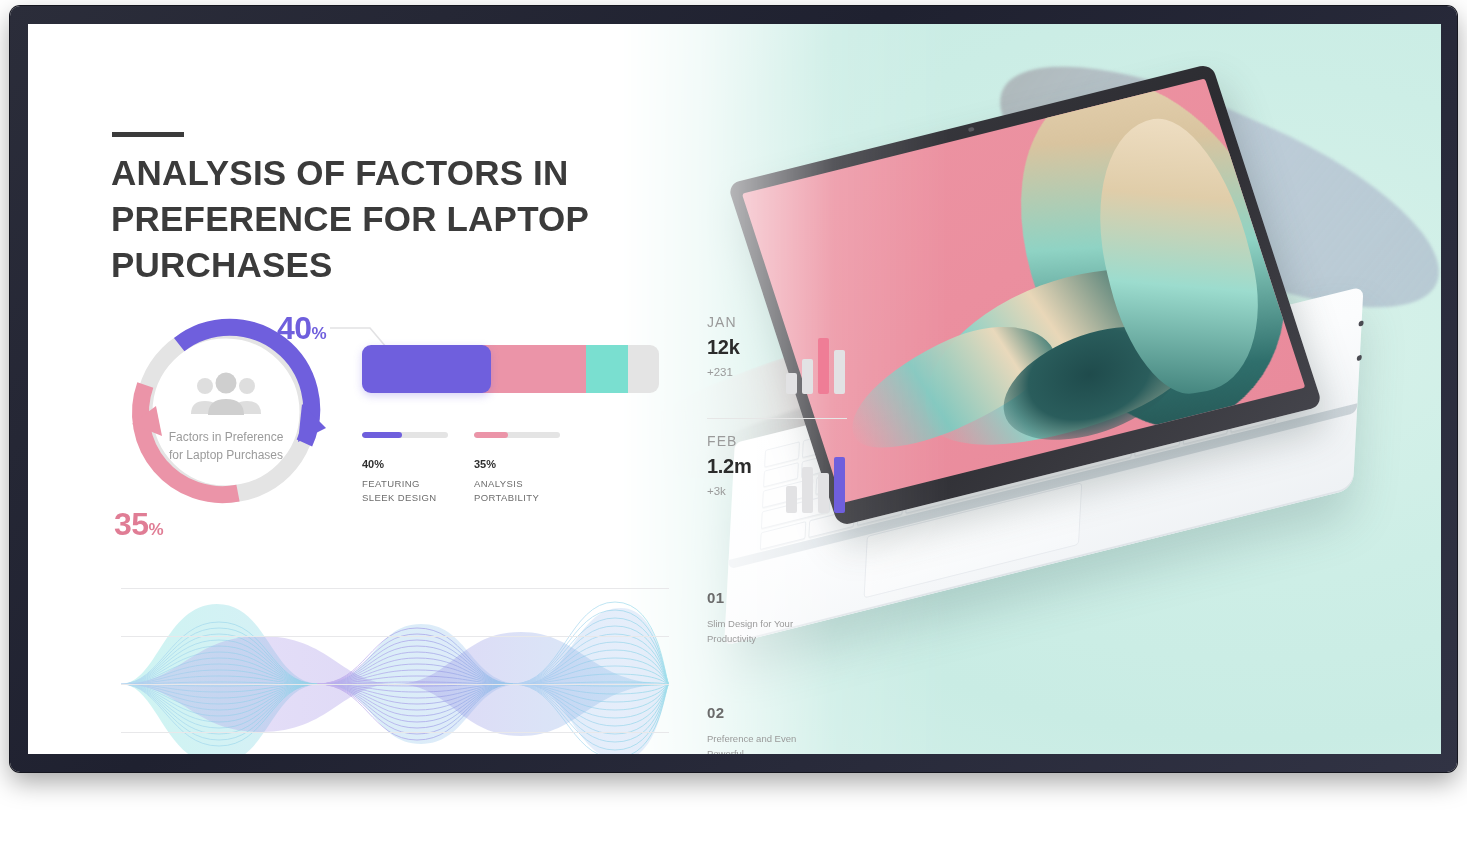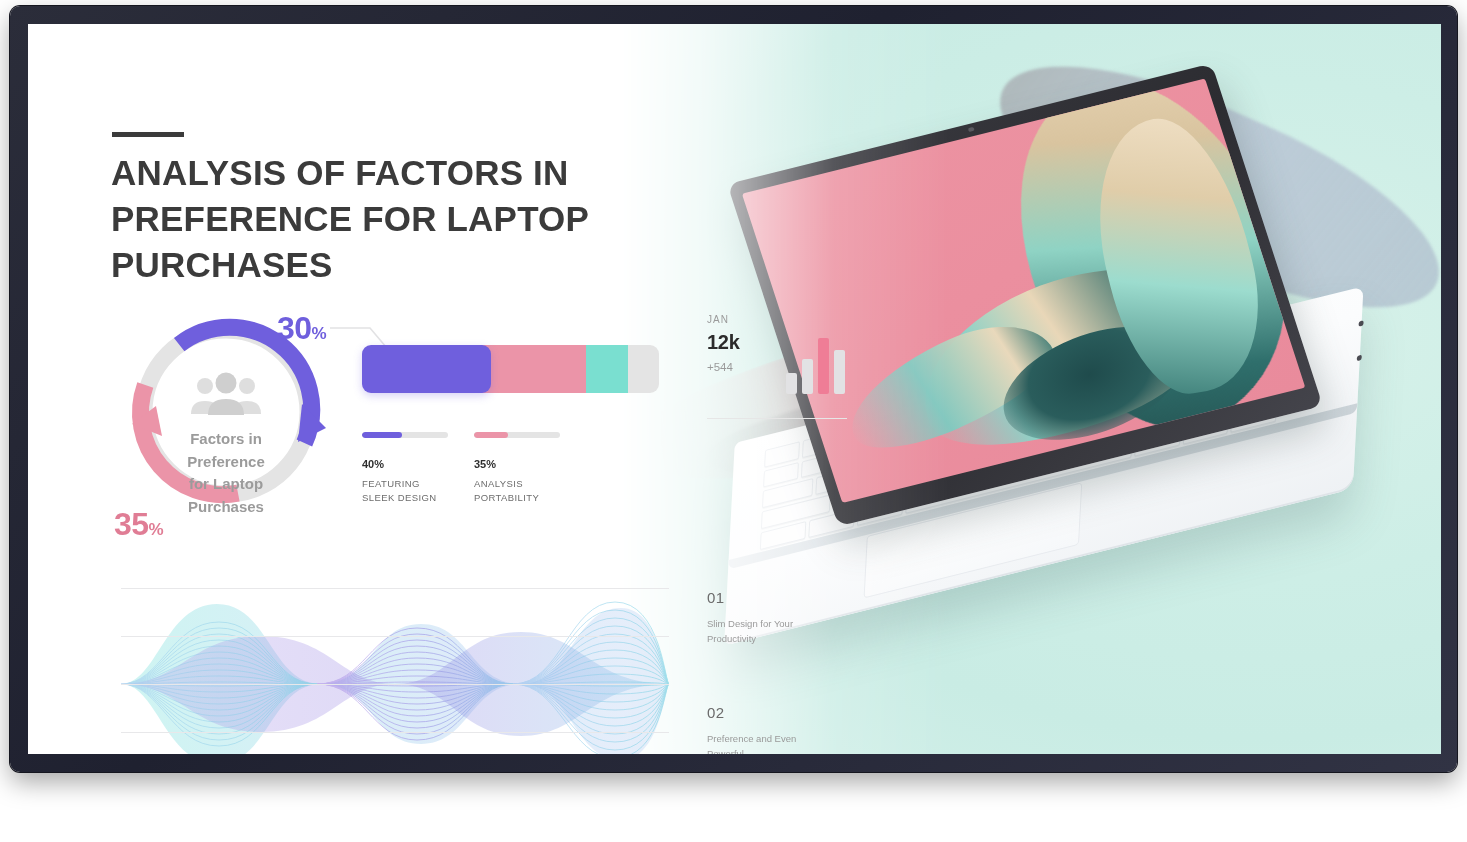--- a/index.html
+++ b/index.html
@@ -158,21 +158,21 @@
     position:absolute;left:83px;top:126px;width:700px;
     font-size:35px;line-height:1.32;font-weight:bold;color:#3b3b3b;
     letter-spacing:.2px;
   }
   #pageTitle .ln{display:block;}
 
   
   #donutBlock{position:absolute;left:98px;top:288px;width:200px;height:200px;}
   #donutCenterTxt{
     position:absolute;left:50%;top:58%;transform:translate(-50%,0);
-    width:130px;text-align:center;color:#9b9b9b;font-size:15px;line-height:1.5;font-weight:bold;
+    width:130px;text-align:center;color:#9b9b9b;font-size:12px;line-height:1.5;
   }
   #peopleIcon{position:absolute;left:50%;top:30%;transform:translateX(-50%);}
   #pct40{
     position:absolute;left:249px;top:286px;color:#6f5fdd;
     font-weight:bold;font-size:32px;letter-spacing:-.5px;
   }
   #pct40 .sm,#pct35 .sm{font-size:17px;}
   #pct35{
     position:absolute;left:86px;top:482px;color:#e07d95;
     font-weight:bold;font-size:32px;letter-spacing:-.5px;
@@ -196,30 +196,30 @@
   #legend{position:absolute;left:334px;top:408px;width:310px;display:flex;gap:26px;}
   .lgItem{width:86px;}
   .lgTrack{height:6px;border-radius:3px;background:#e4e4e4;overflow:hidden;}
   .lgFill{height:100%;border-radius:3px;}
   .lgPct{margin-top:20px;font-size:11px;font-weight:bold;color:#2f2f2f;}
   .lgLbl{margin-top:7px;font-size:9.5px;line-height:1.45;color:#6d6d6d;letter-spacing:.4px;}
 
   
   #stats{position:absolute;left:679px;top:290px;width:140px;}
   .statCard{position:relative;height:104px;}
-  .statMonth{font-size:10px;color:#9a9a9a;letter-spacing:1.1px;}
+  .statMonth{font-size:14px;color:#9a9a9a;letter-spacing:1.1px;}
   .statVal{margin-top:6px;font-size:20px;font-weight:bold;color:#2b2b2b;letter-spacing:-.3px;}
   .statDelta{margin-top:7px;font-size:11.5px;color:#9a9a9a;}
   .statBars{position:absolute;right:2px;bottom:24px;display:flex;align-items:flex-end;gap:5px;height:56px;}
   .sbar{width:11px;border-radius:2px;background:#e2e2e4;}
   .statDivider{height:1px;background:#e6e6e6;margin:0 0 14px 0;}
 
   
   #notes{position:absolute;left:679px;top:565px;width:150px;}
-  .noteNum{font-size:15px;font-weight:normal;color:#6b6b6b;letter-spacing:.5px;}
+  .noteNum{font-size:15px;font-weight:bold;color:#6b6b6b;letter-spacing:.5px;}
   .noteTxt{margin-top:11px;font-size:9.5px;line-height:1.55;color:#9a9a9a;}
   .noteGap{height:58px;}
 
   
   #wave{position:absolute;left:93px;top:560px;width:548px;height:195px;}
   .gridline{position:absolute;left:0;width:100%;height:1px;background:#e8e8ea;}
   #xaxis{position:absolute;left:0;bottom:16px;width:100%;height:1px;background:#dfe3ea;}
   .tick{position:absolute;bottom:8px;width:1px;height:8px;background:#d7dce6;}
 </style>
 </head>
@@ -363,21 +363,21 @@
           <path d="M19 43 q0-16 18-16 q18 0 18 16 z" fill="#cfcfcf"></path>
         </svg>
 
         <div id="donutCenterTxt">
           <div>Factors in Preference</div>
           <div>for Laptop Purchases</div>
         </div>
       </div>
 
       <div id="pct40">
-        <span>30</span><span class="sm">%</span>
+        <span>40</span><span class="sm">%</span>
       </div>
       <div id="pct35">
         <span>35</span><span class="sm">%</span>
       </div>
 
       <svg id="connector" width="70" height="40" viewBox="0 0 70 40">
         <polyline points="0,8 40,8 62,34" fill="none" stroke="#e2e2e4" stroke-width="1.6"></polyline>
       </svg>
 
       <div id="stackWrap">
@@ -521,29 +521,40 @@
         <div class="tick" style="left:383px"></div>
         <div class="tick" style="left:438px"></div>
         <div class="tick" style="left:493px"></div>
         <div class="tick" style="left:547px"></div>
       </div>
 
       <div id="stats">
         <div class="statCard">
           <div class="statMonth">JAN</div>
           <div class="statVal">12k</div>
-          <div class="statDelta">+544</div>
+          <div class="statDelta">+231</div>
           <div class="statBars">
             <div class="sbar" style="height:38%"></div>
             <div class="sbar" style="height:62%"></div>
             <div class="sbar" style="height:100%;background:#ef7d96"></div>
             <div class="sbar" style="height:78%"></div>
           </div>
         </div>
         <div class="statDivider"></div>
+        <div class="statCard">
+          <div class="statMonth">FEB</div>
+          <div class="statVal">1.2m</div>
+          <div class="statDelta">+3k</div>
+          <div class="statBars">
+            <div class="sbar" style="height:48%"></div>
+            <div class="sbar" style="height:82%"></div>
+            <div class="sbar" style="height:72%"></div>
+            <div class="sbar" style="height:100%;background:#6f5fdd"></div>
+          </div>
+        </div>
       </div>
 
       <div id="notes">
         <div>
           <div class="noteNum">01</div>
           <div class="noteTxt">
             <div>Slim Design for Your</div>
             <div>Productivity</div>
           </div>
         </div>

